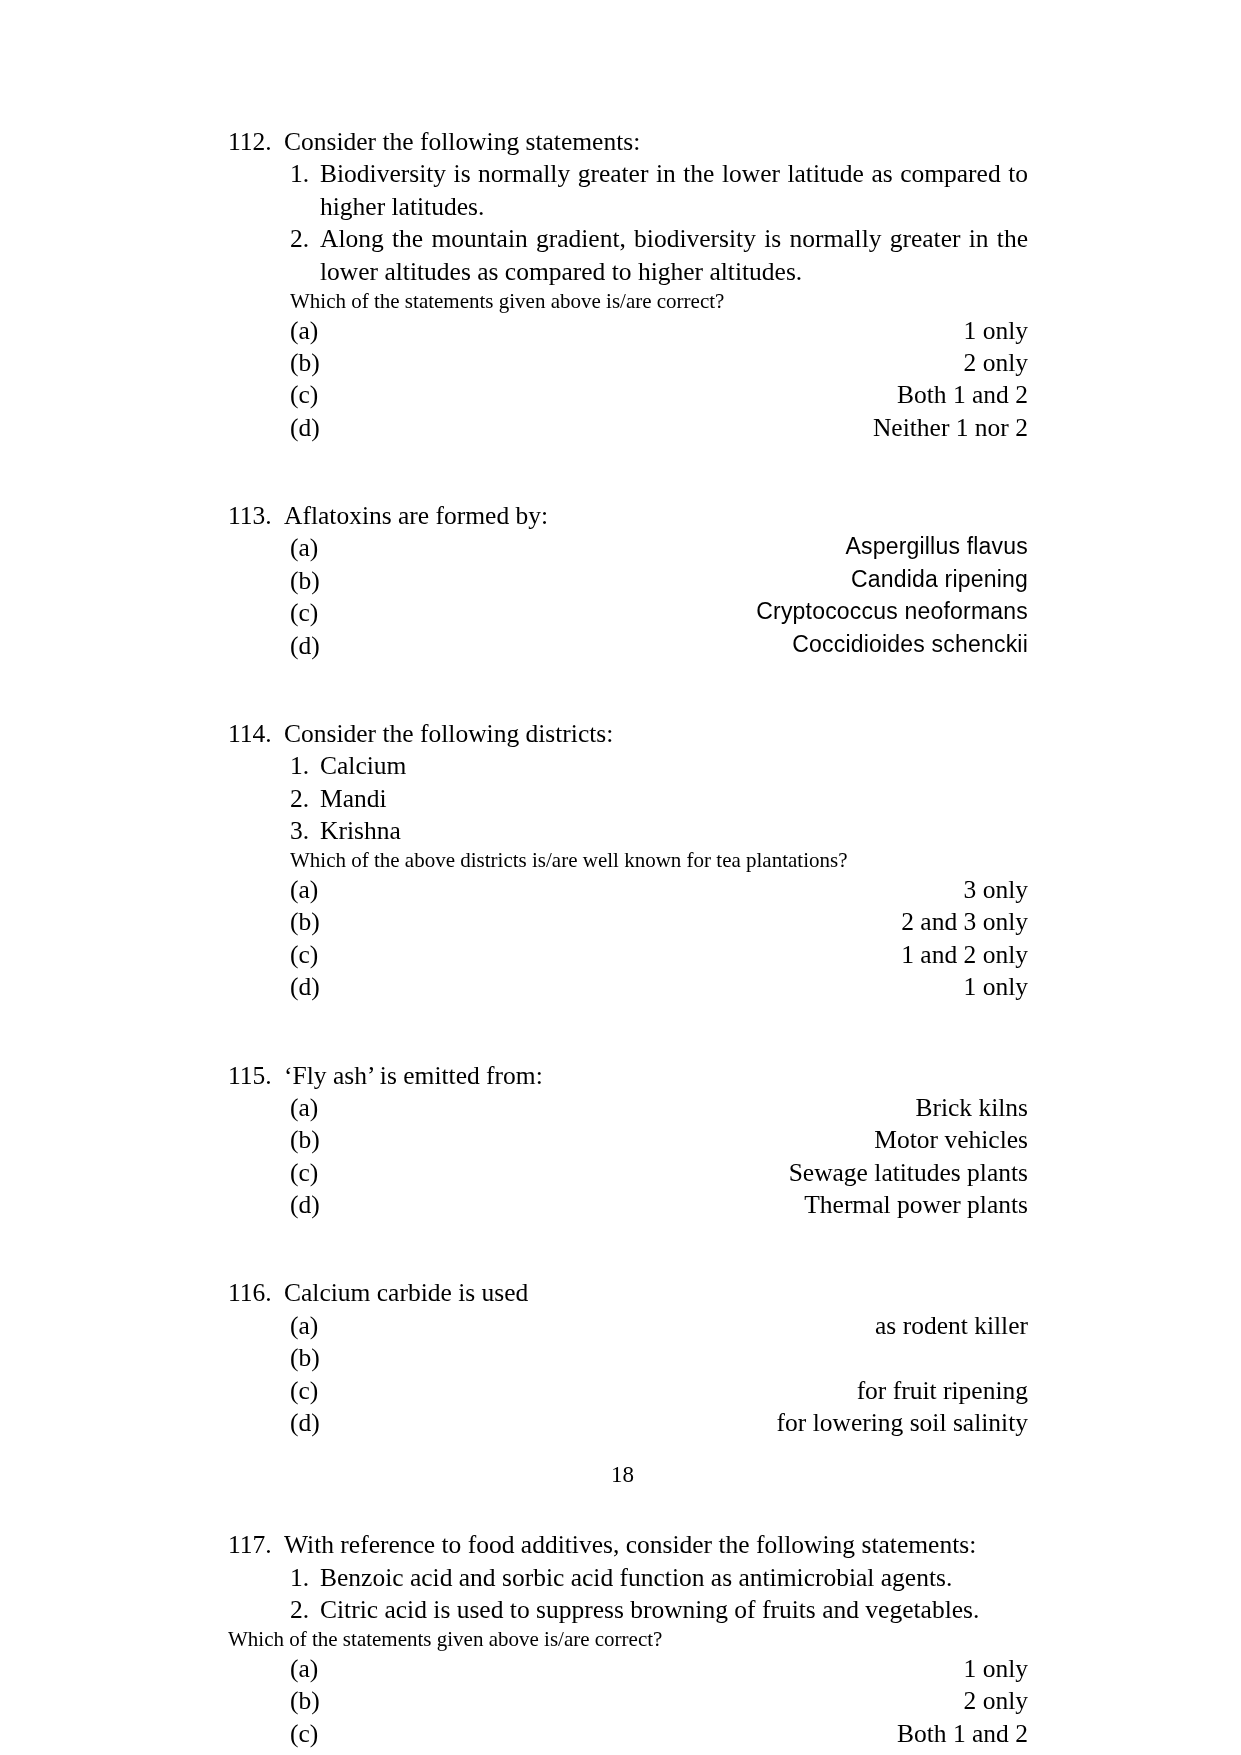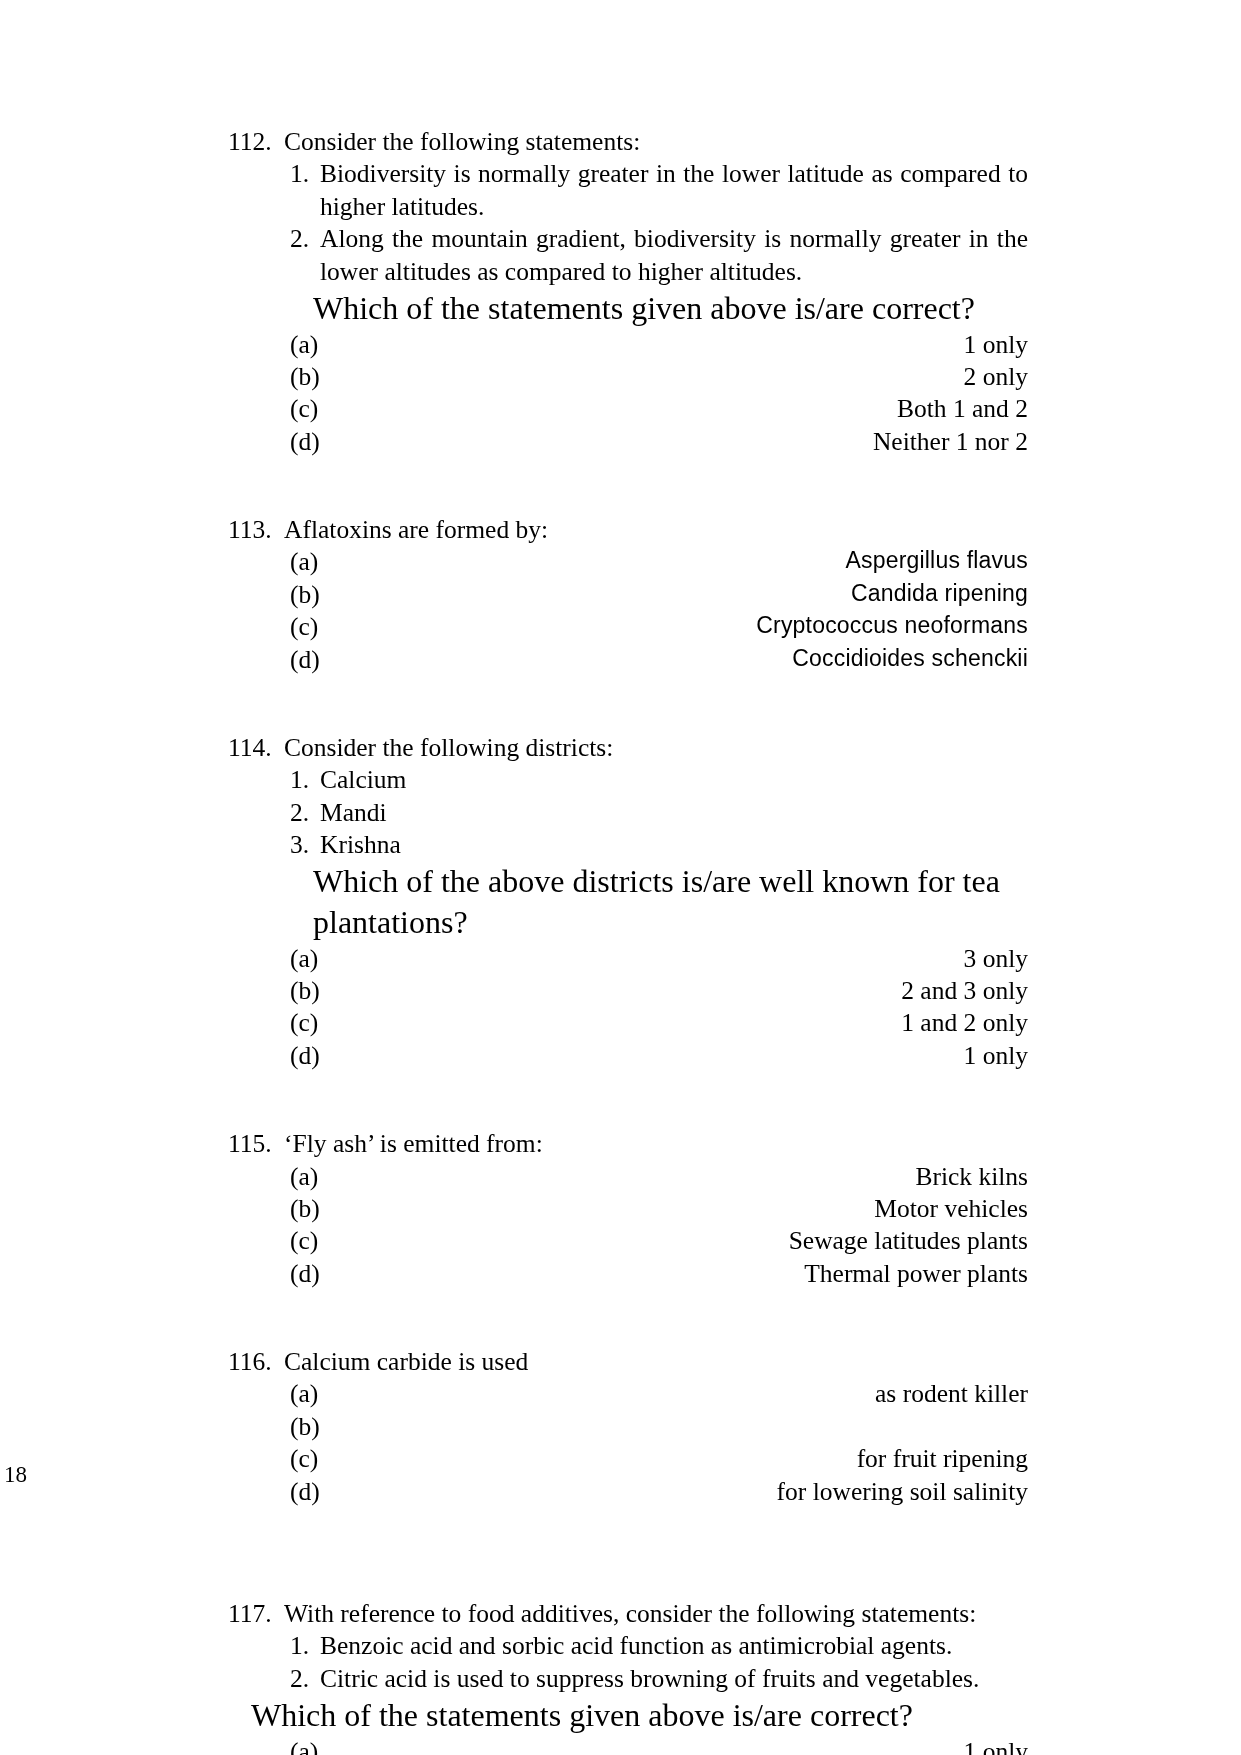--- a/index.html
+++ b/index.html
@@ -67,24 +67,23 @@
     text-align: justify;
     text-justify: inter-word;
     font-family: Liberation Serif, serif;
   }
   .stmt-text.nojustify {
     text-align: left;
   }
 
   
   .prompt {
-    font-size: 32px;
+    font-size: 21px;
     line-height: 1.27;
     padding-left: 62px;
-    margin-left: 23px;
   }
   .prompt.flush {
     padding-left: 0;
   }
 
   
   .opt-list {
     margin: 0;
     padding: 0;
     list-style: none;
@@ -114,21 +113,21 @@
     letter-spacing: 0.2px;
   }
 
   .gap-lg { height: 34px; }
 
   .page-number {
     position: absolute;
     left: 4px;
     right: 0;
     top: 1462px;
-    text-align: left;
+    text-align: center;
     font-size: 23px;
     font-family: "Liberation Serif", "DejaVu Serif", serif;
   }
 </style>
 </head>
 <body>
 
 <div class="page">
   <div class="content">
 

